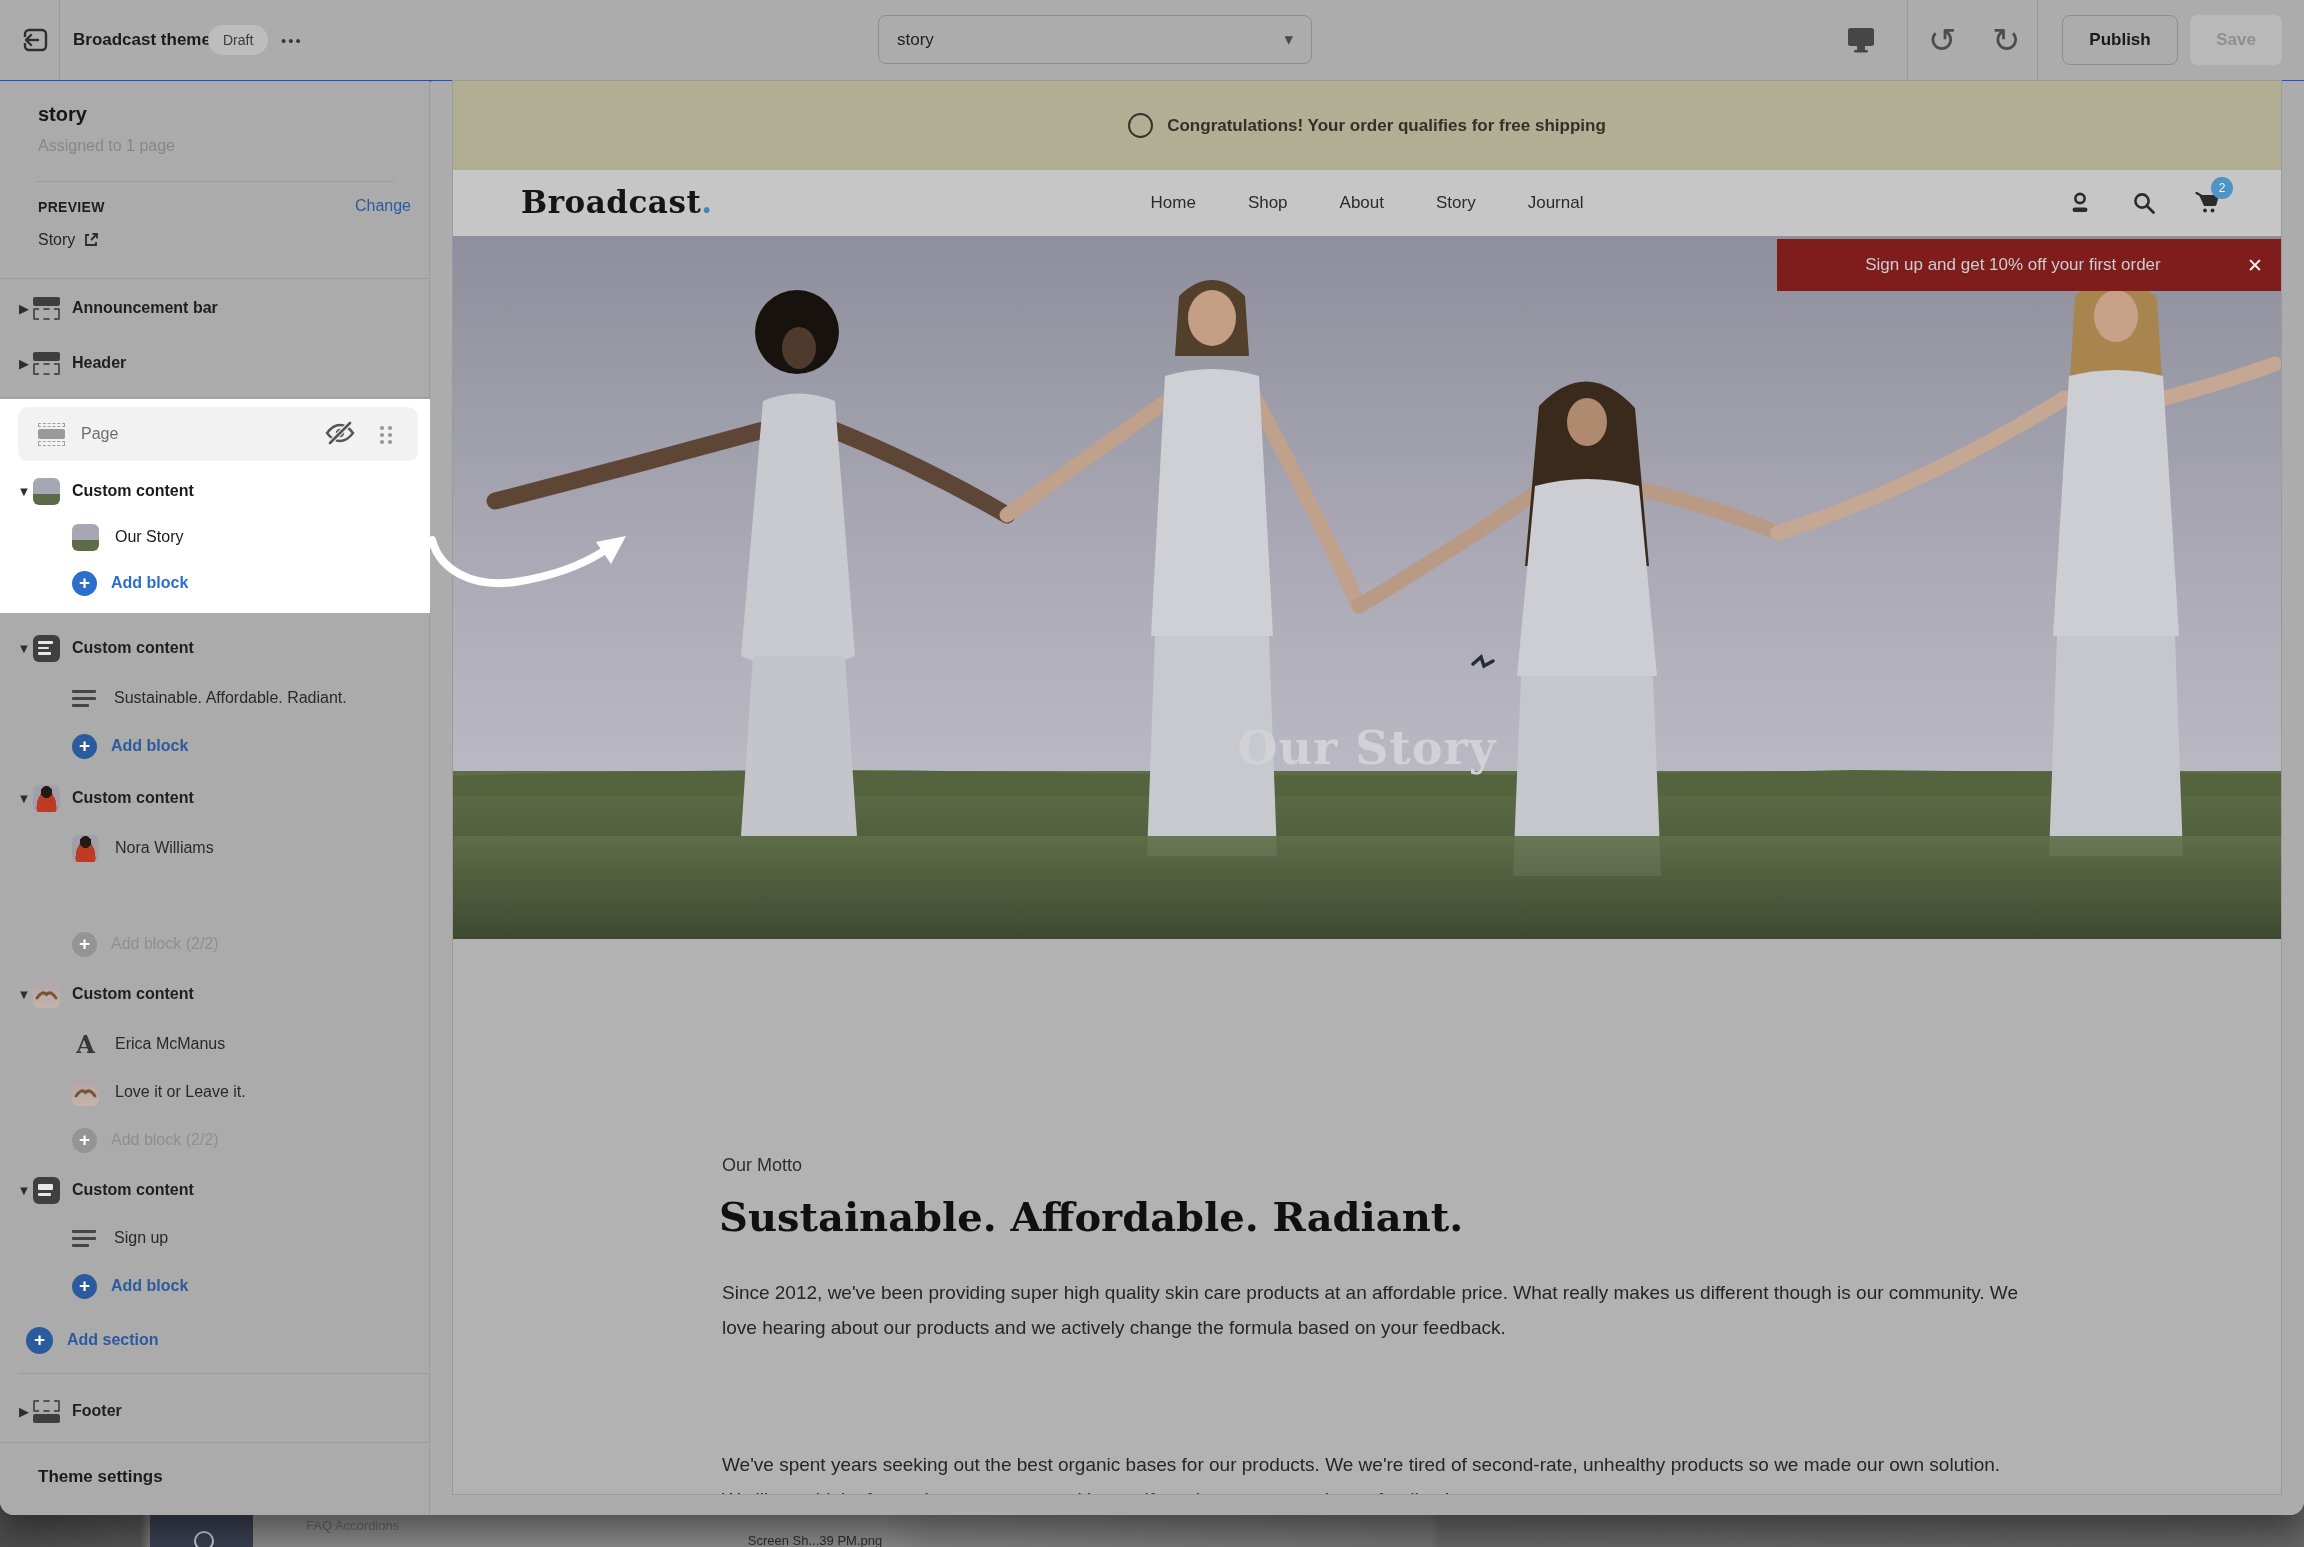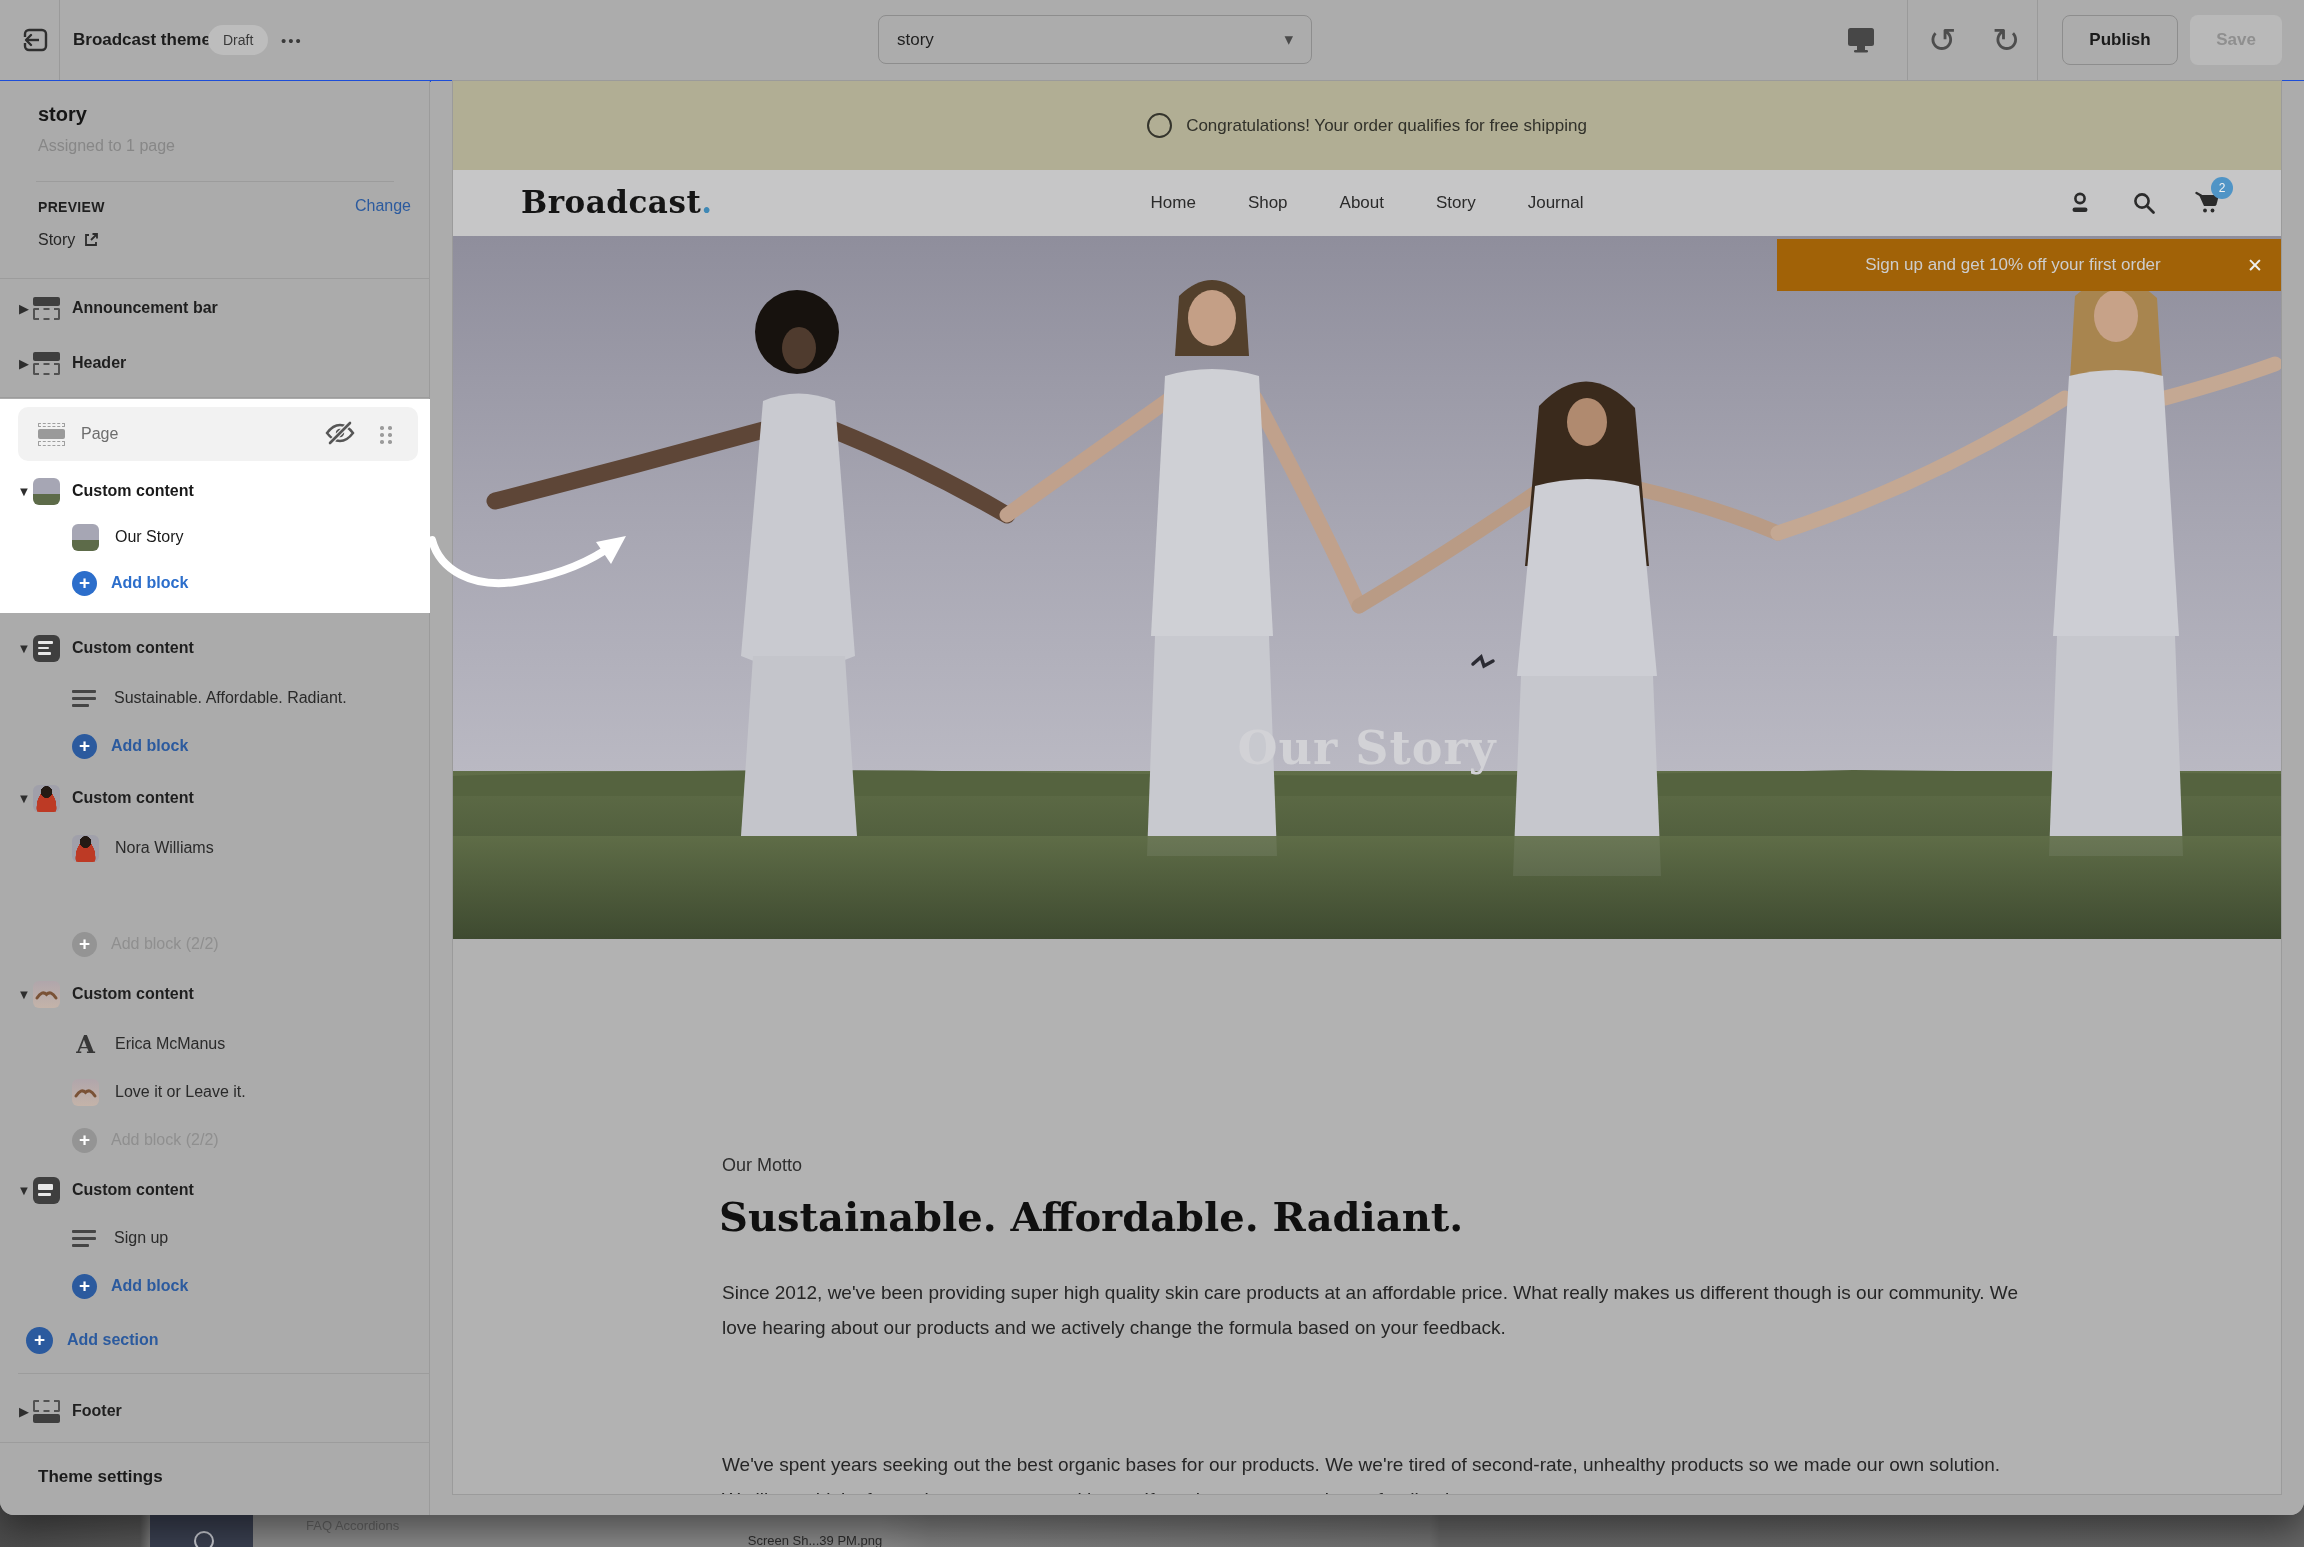--- a/index.html
+++ b/index.html
@@ -112,33 +112,33 @@
   #footer-row{top:1308px;}
   #theme-settings{position:absolute;left:38px;top:1386px;font-size:17px;font-weight:700;color:#1b1b1b;}
 
   
   #gutter{position:absolute;left:431px;top:81px;width:1873px;height:1434px;background:#acacac;}
   #panel{position:absolute;left:22px;top:0;width:1828px;height:1413px;background:#b2b2b2;outline:1px solid #9b9b9b;overflow:hidden;}
 
   #announce{position:absolute;left:0;top:0;width:1828px;height:89px;background:#b1ae94;
     display:flex;align-items:center;justify-content:center;gap:14px;}
   #announce .ring{width:21px;height:21px;border:2.5px solid #34342c;border-radius:50%;flex:0 0 auto;}
-  #announce .atext{font-size:17px;color:#31312a;}
+  #announce .atext{font-size:17px;color:#31312a;font-weight:bold;}
 
   #shop-header{position:absolute;left:0;top:89px;width:1828px;height:66px;background:#c6c6c7;}
   #logo{position:absolute;left:68px;top:14px;font-family:"DejaVu Serif",serif;font-weight:700;font-size:31px;color:#151515;letter-spacing:.5px;}
   #logo .dot{color:#3f88b5;}
   #shop-nav{position:absolute;left:0;top:0;width:1828px;height:66px;display:flex;align-items:center;justify-content:center;gap:52px;}
   #shop-nav span{font-size:17px;color:#2b2b2b;}
   #hdr-icons{position:absolute;right:58px;top:0;height:66px;display:flex;align-items:center;gap:38px;}
   #cart-wrap{position:relative;}
   #cart-badge{position:absolute;right:-10px;top:-11px;width:22px;height:22px;border-radius:50%;background:#4f94c6;
     color:#f2f2f2;font-size:12px;display:flex;align-items:center;justify-content:center;}
 
-  #toast{position:absolute;left:1324px;top:158px;width:504px;height:52px;background:#a16207;z-index:4;
+  #toast{position:absolute;left:1324px;top:158px;width:504px;height:52px;background:#7f1d1d;z-index:4;
     display:flex;align-items:center;}
   #toast .ttext{flex:1;text-align:center;font-size:17px;color:#cdcdcd;padding-left:20px;}
   #toast .tclose{width:52px;text-align:center;color:#f0f0f0;font-size:19px;}
 
   #hero{position:absolute;left:0;top:155px;width:1828px;height:703px;}
   #hero svg{display:block;}
   #hero-title{position:absolute;left:0;top:485px;width:1828px;text-align:center;z-index:3;
     font-family:"DejaVu Serif",serif;font-weight:700;font-size:46px;color:#d2d2d6;letter-spacing:1px;}
 
   #content{position:absolute;left:0;top:858px;width:1828px;height:555px;background:#b2b2b2;}

